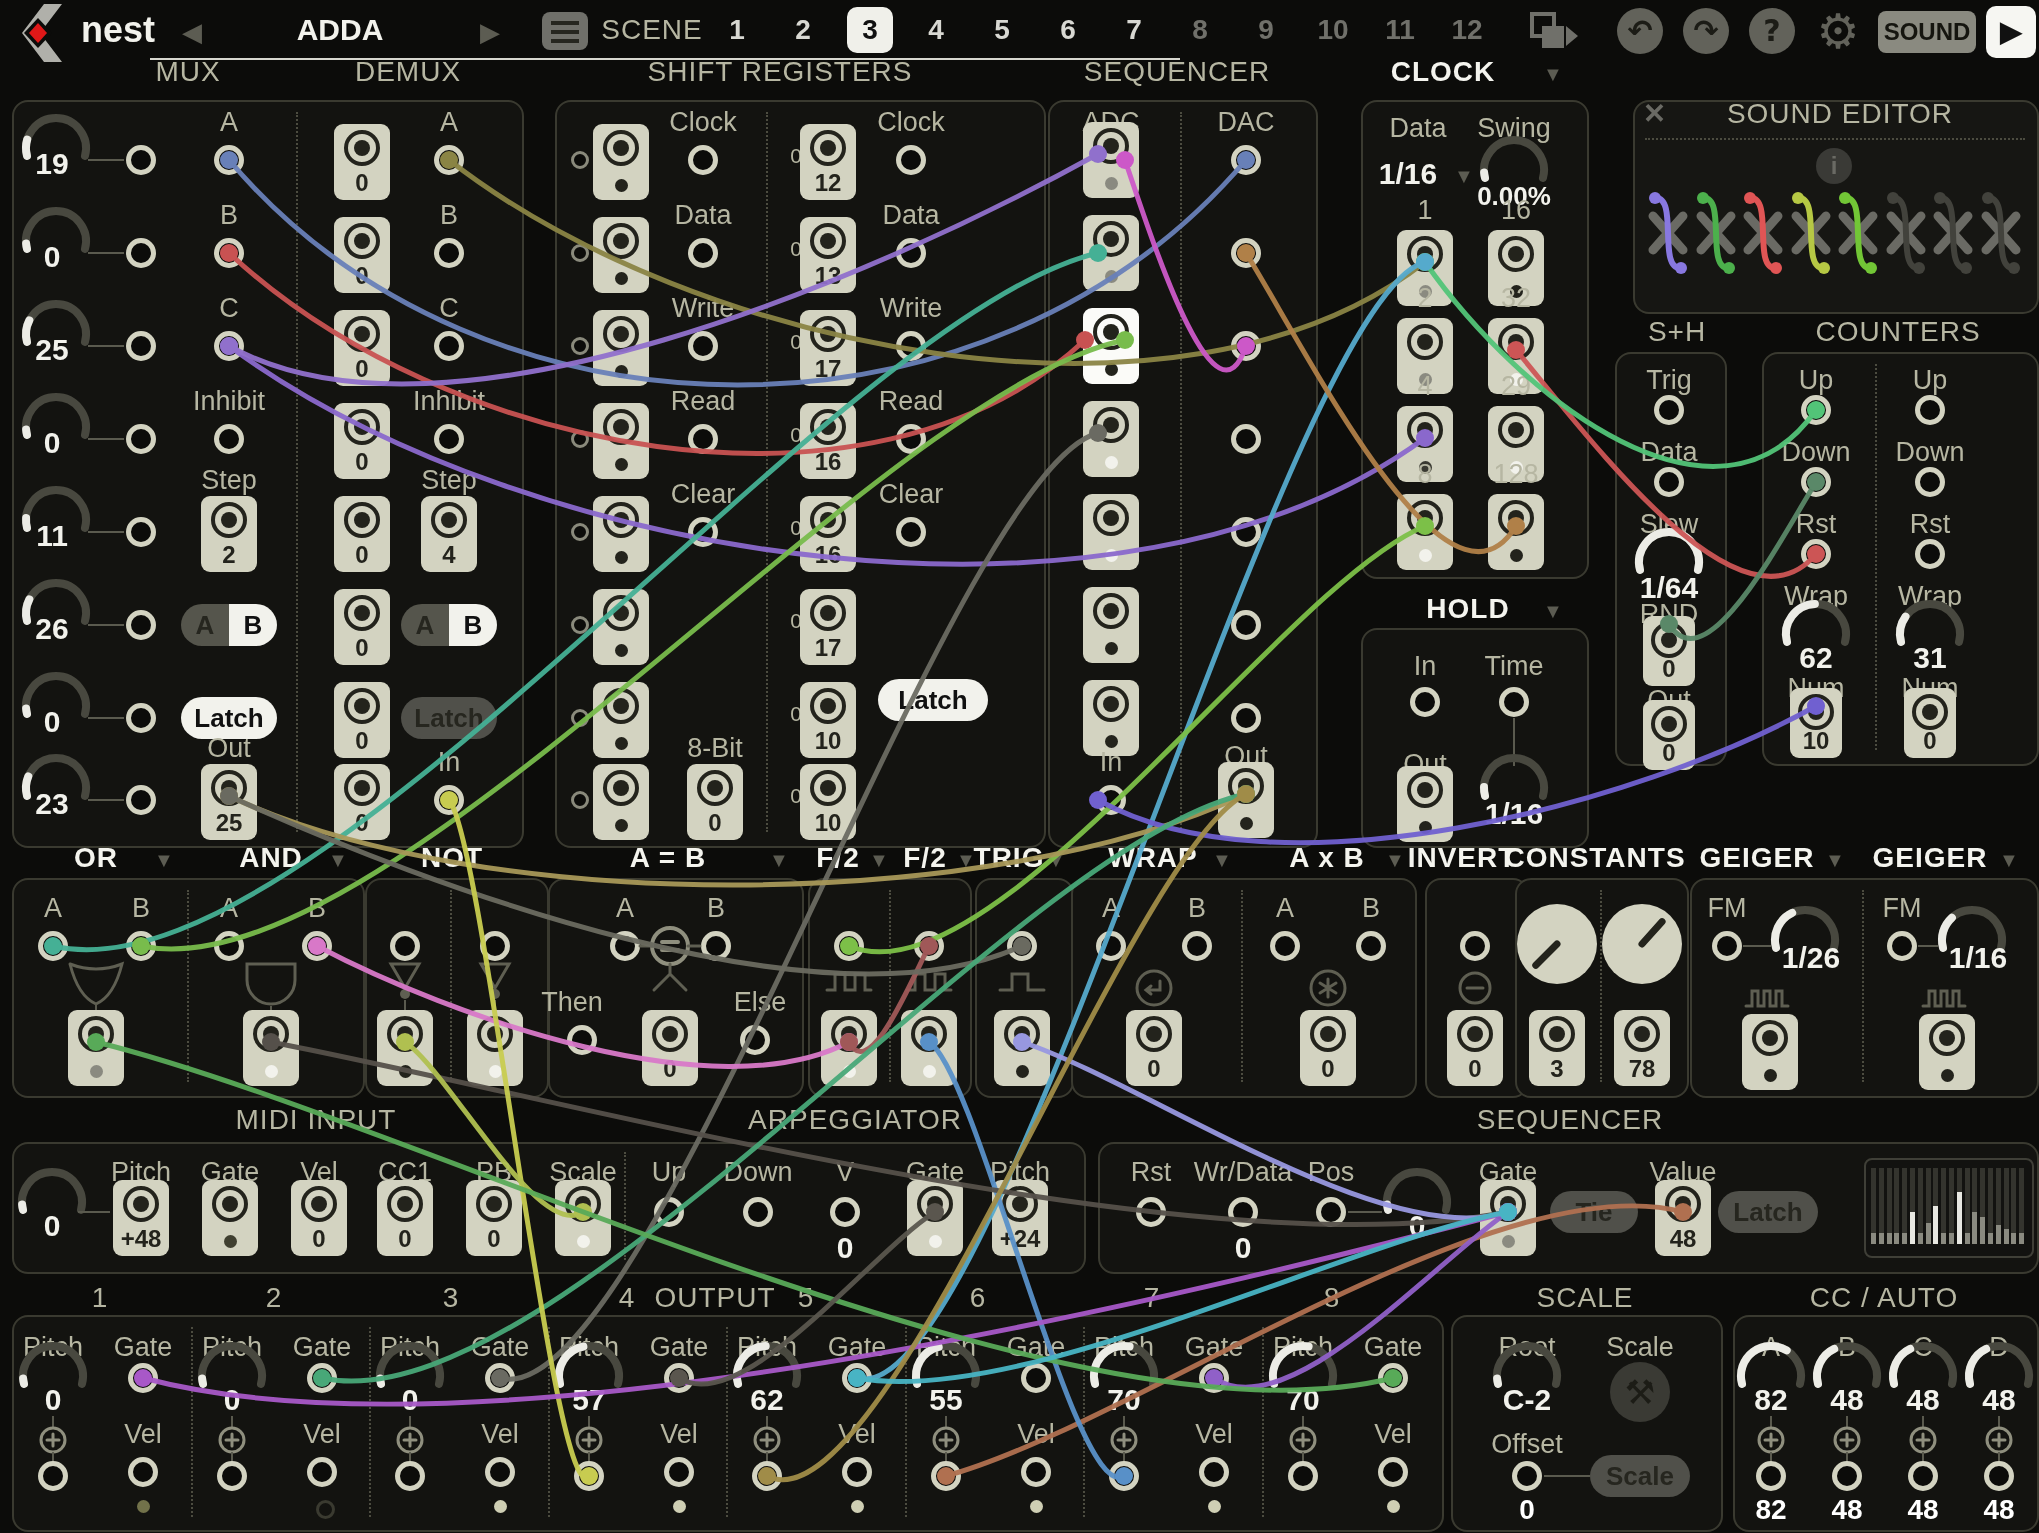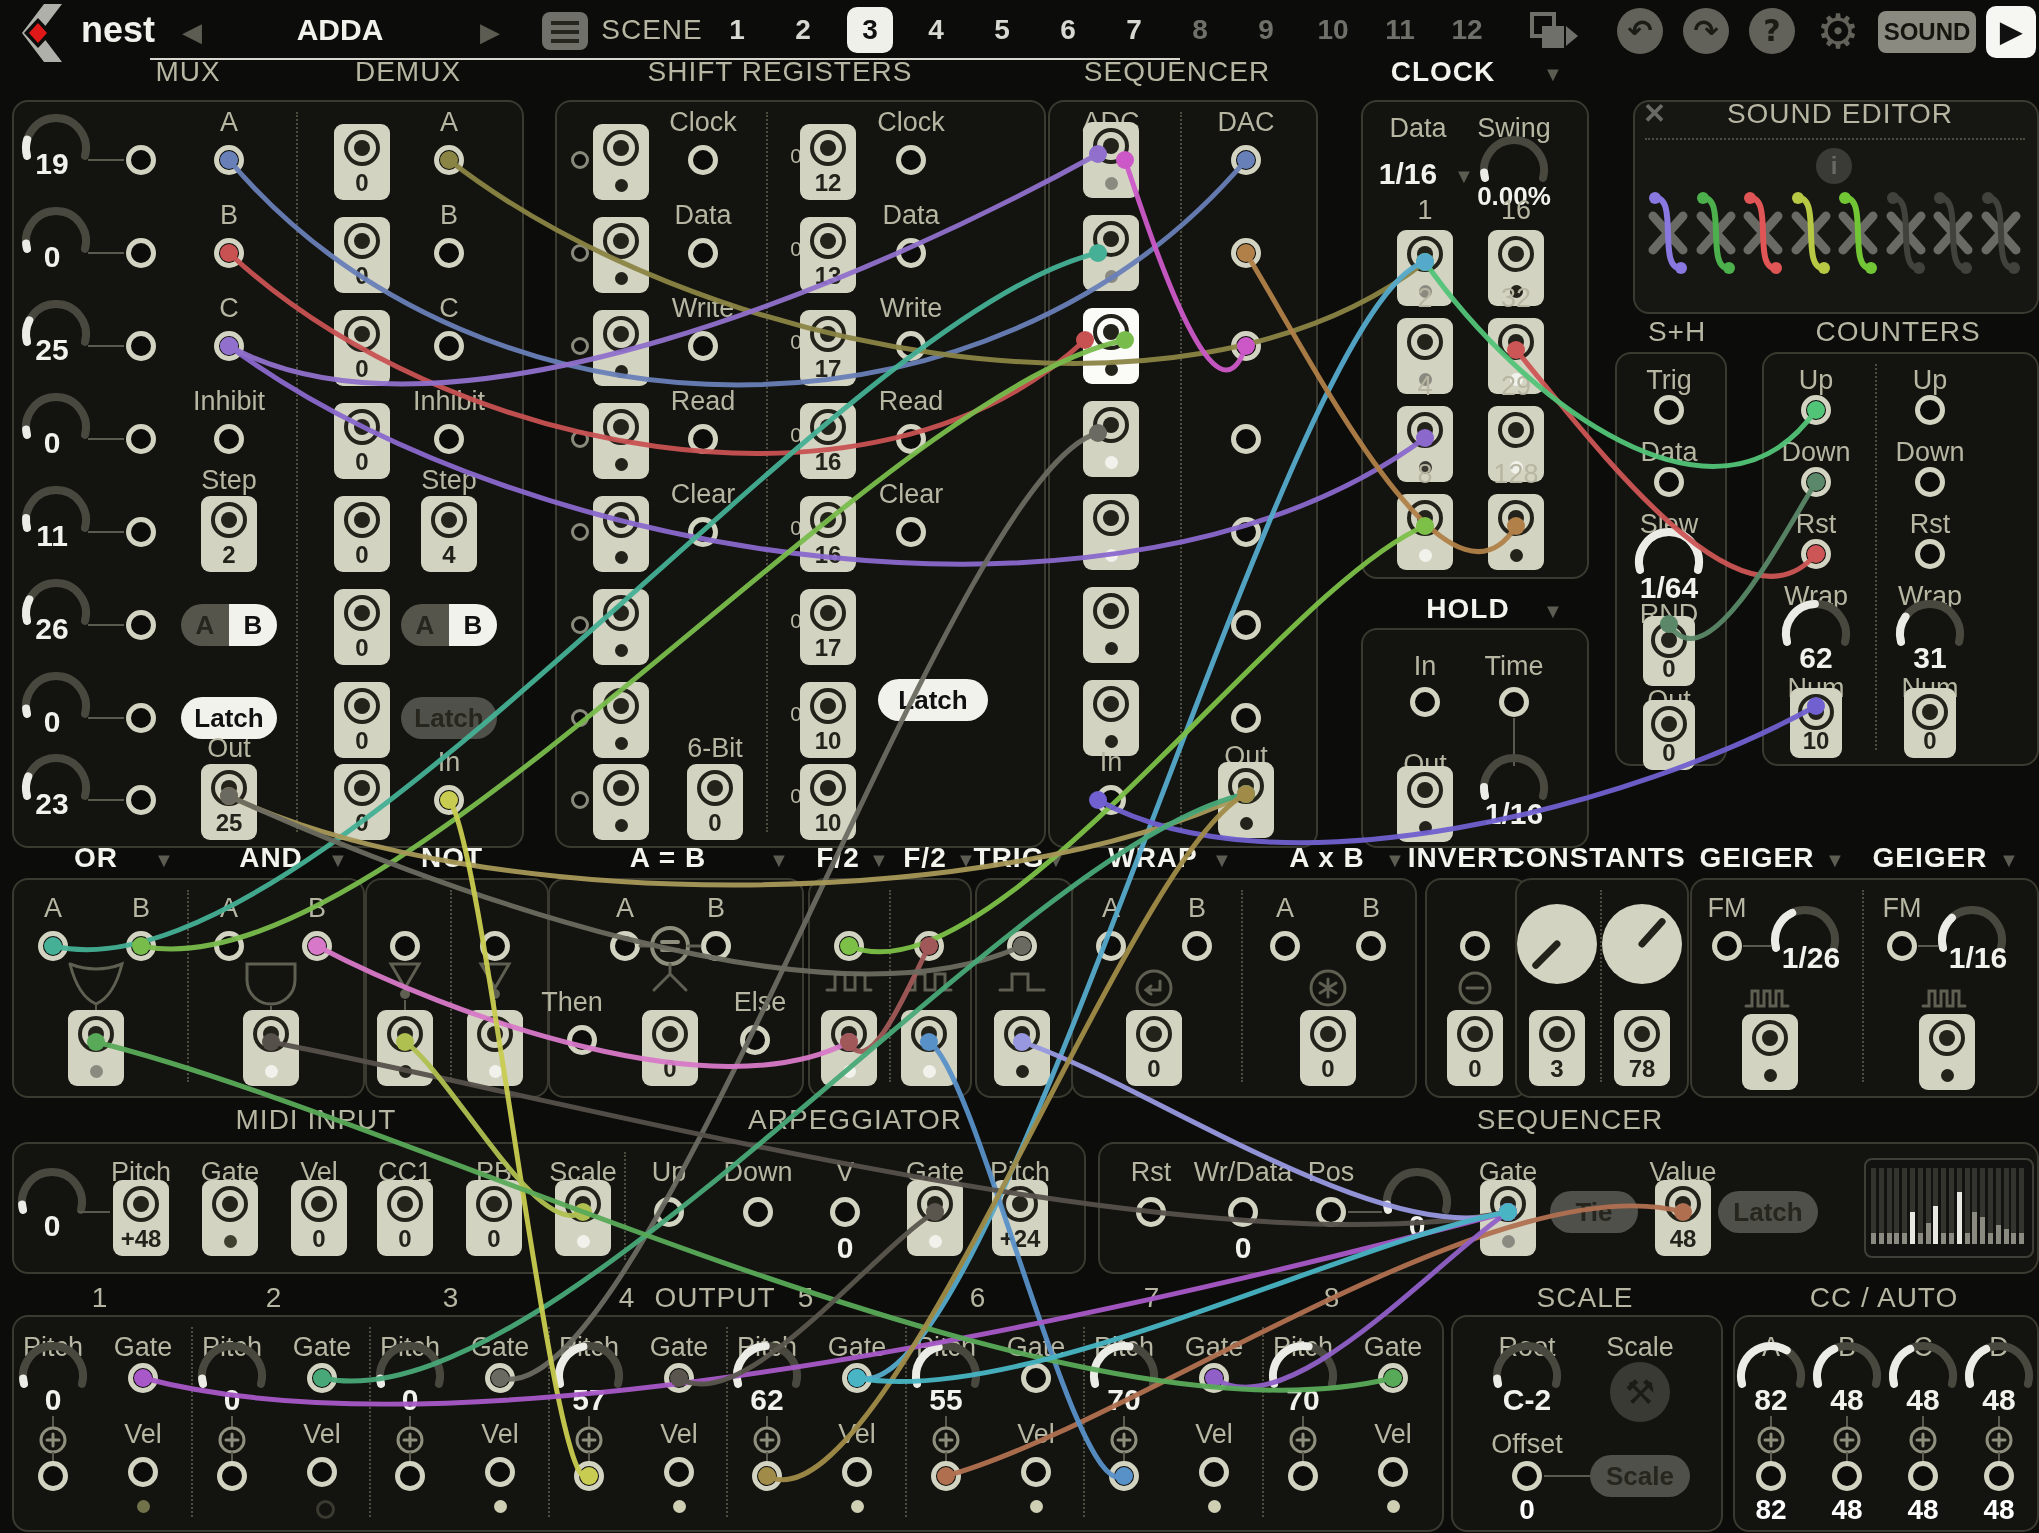--- a/index.html
+++ b/index.html
@@ -340,21 +340,21 @@
     <div class="txt lbl" style="left: 751px; top: 292px; width: 320px; height: 32px;">Write</div>
     <div class="port" style="left: 896px; top: 331px;"></div>
     <div class="txt lbl" style="left: 543px; top: 385px; width: 320px; height: 32px;">Read</div>
     <div class="port" style="left: 688px; top: 424px;"></div>
     <div class="txt lbl" style="left: 751px; top: 385px; width: 320px; height: 32px;">Read</div>
     <div class="port" style="left: 896px; top: 424px;"></div>
     <div class="txt lbl" style="left: 543px; top: 478px; width: 320px; height: 32px;">Clear</div>
     <div class="port" style="left: 688px; top: 517px;"></div>
     <div class="txt lbl" style="left: 751px; top: 478px; width: 320px; height: 32px;">Clear</div>
     <div class="port" style="left: 896px; top: 517px;"></div>
-    <div class="txt lbl" style="left: 555px; top: 732px; width: 320px; height: 32px;">6-Bit</div>
+    <div class="txt lbl" style="left: 555px; top: 732px; width: 320px; height: 32px;">8-Bit</div>
     <div class="pbox" style="left: 687px; top: 764px; width: 56px; height: 76px;">
       <div class="ring" style="left: 10px; top: 6px;"></div>
       <div class="hole" style="left: 20px; top: 16px;"></div>
       <div class="bval" style="bottom: 3px;">0</div>
     </div>
     <div class="pill" style="left: 878px; top: 679px; width: 110px; height: 42px; line-height: 42px; font-size: 26px; background: rgb(242, 242, 236); color: rgb(17, 17, 17);">Latch</div>
     <div class="panel" style="left: 1048px; top: 100px; width: 266px; height: 744px;"></div>
     <div class="dotv" style="left: 1180px; top: 112px; width: 0px; height: 720px;"></div>
     <div class="txt lbl" style="left: 951px; top: 106px; width: 320px; height: 32px;">ADC</div>
     <div class="txt lbl" style="left: 1086px; top: 106px; width: 320px; height: 32px;">DAC</div>

